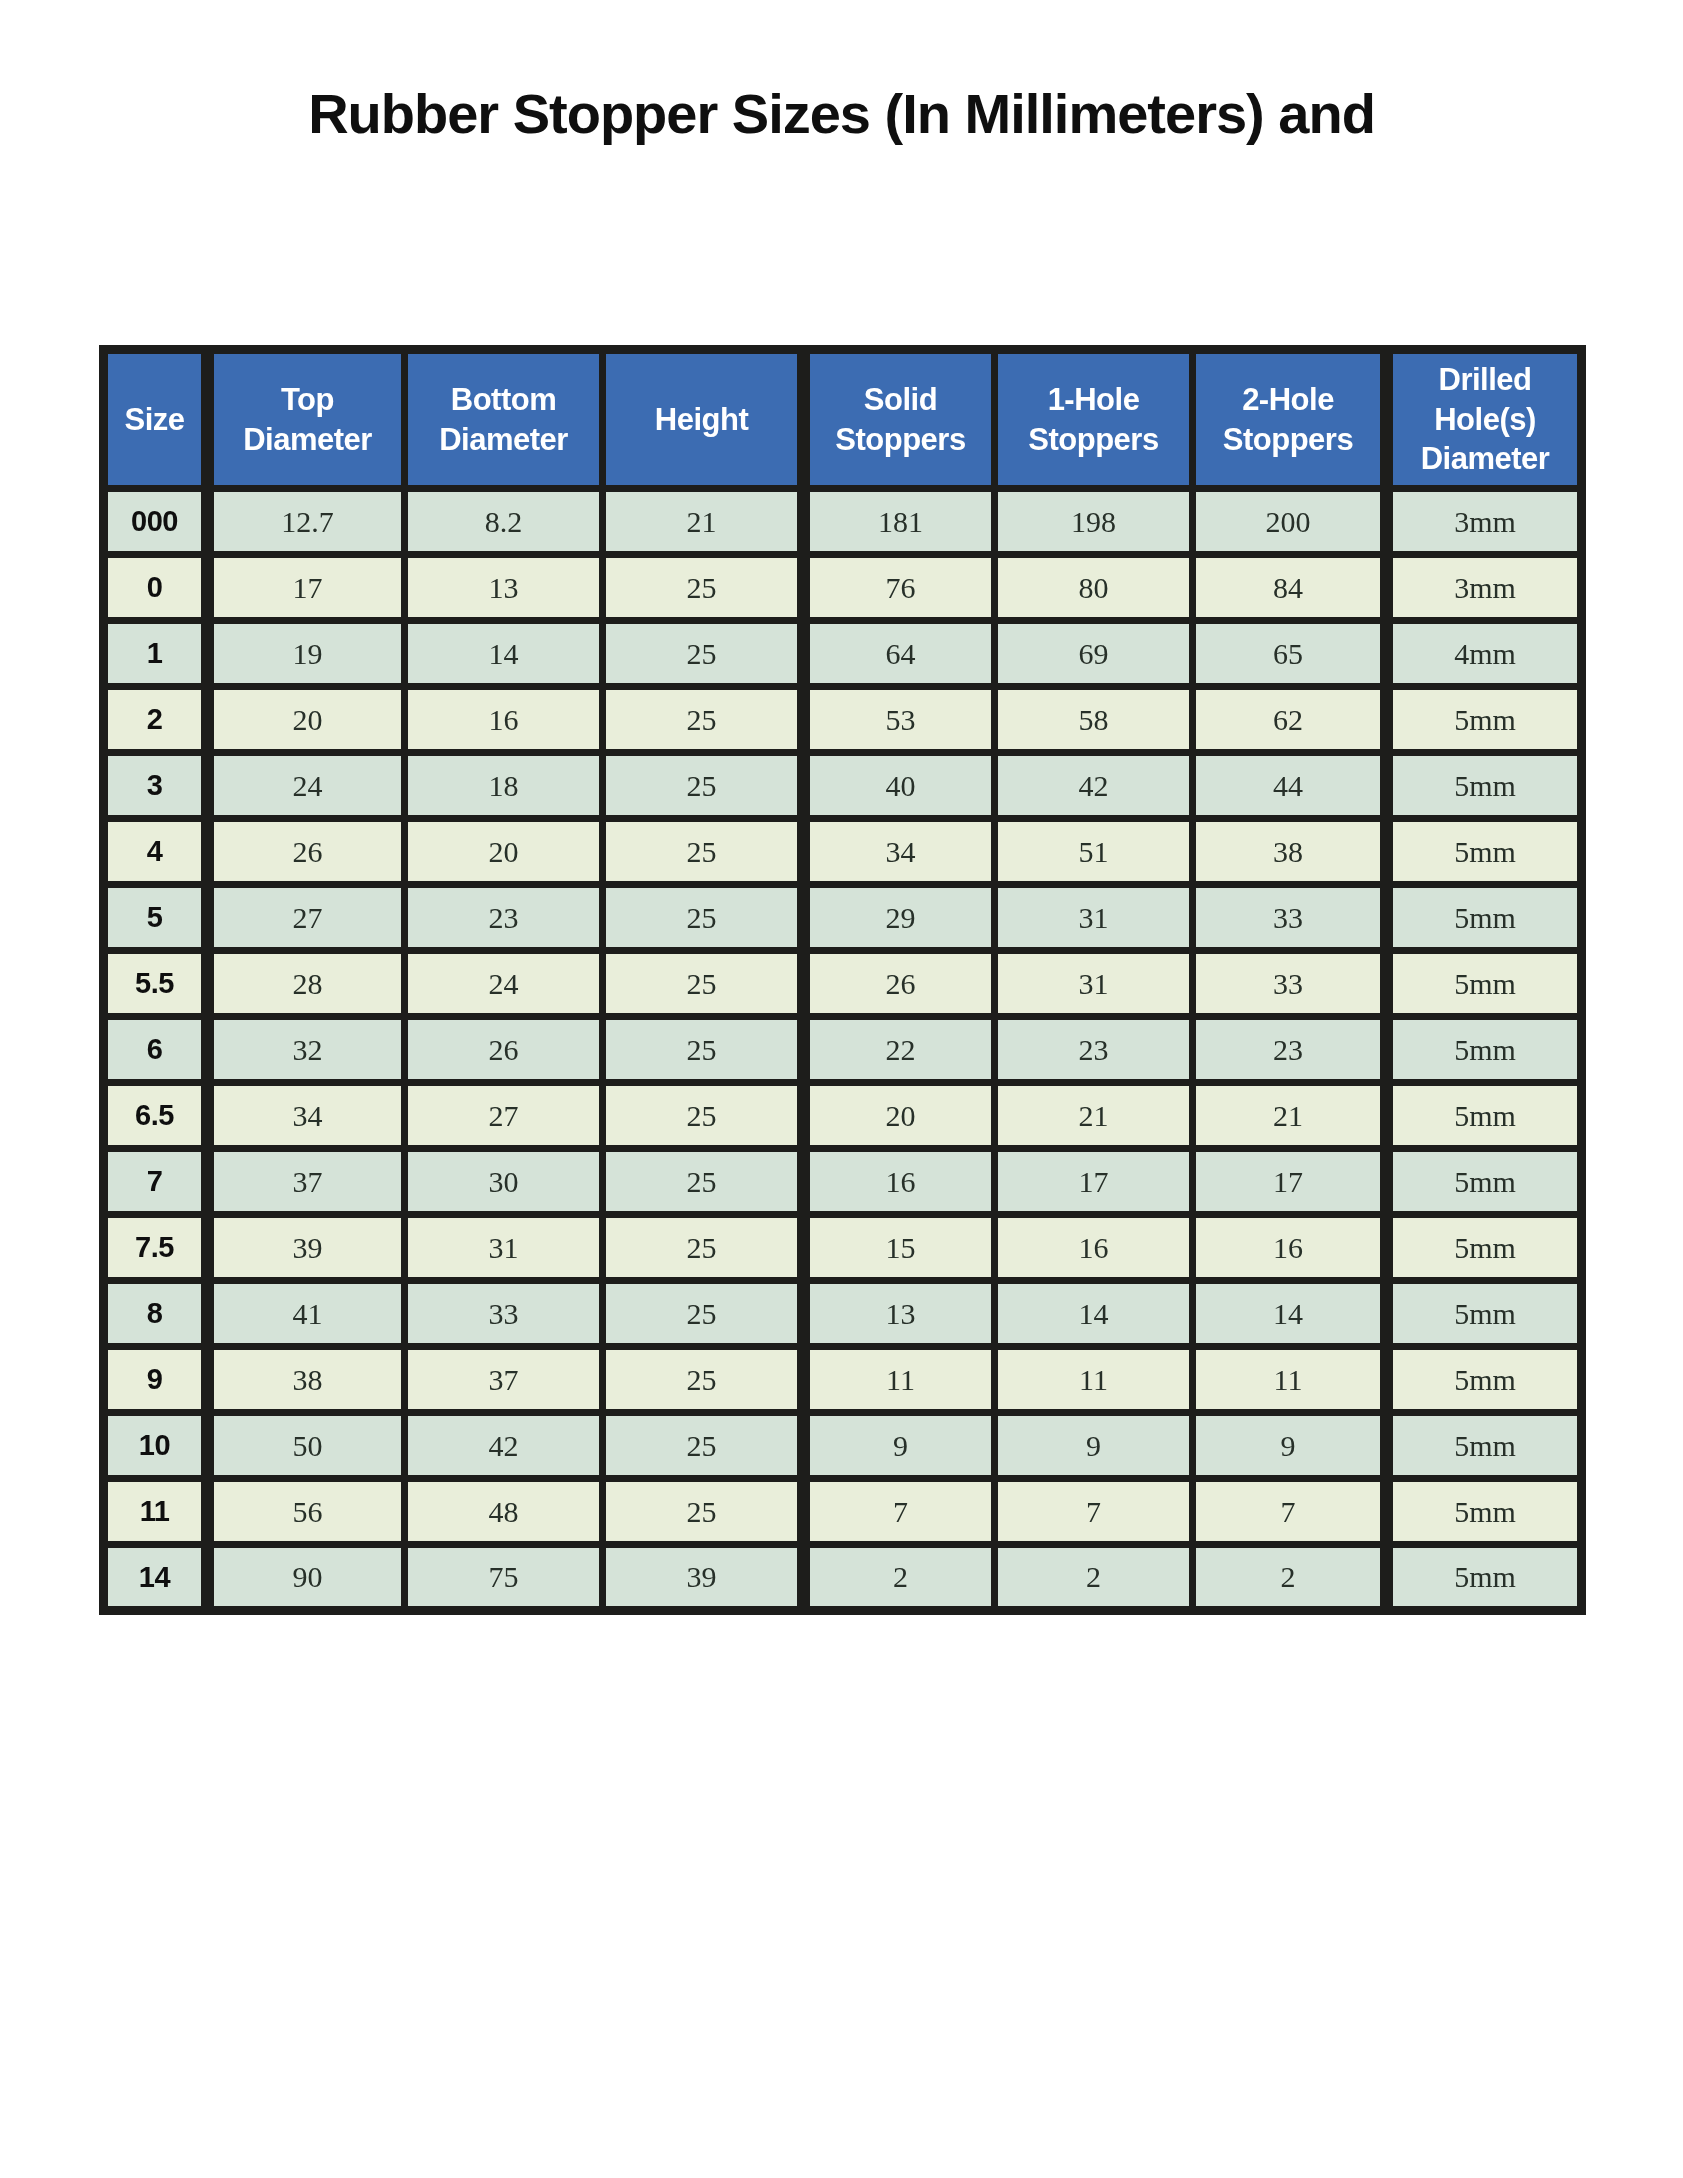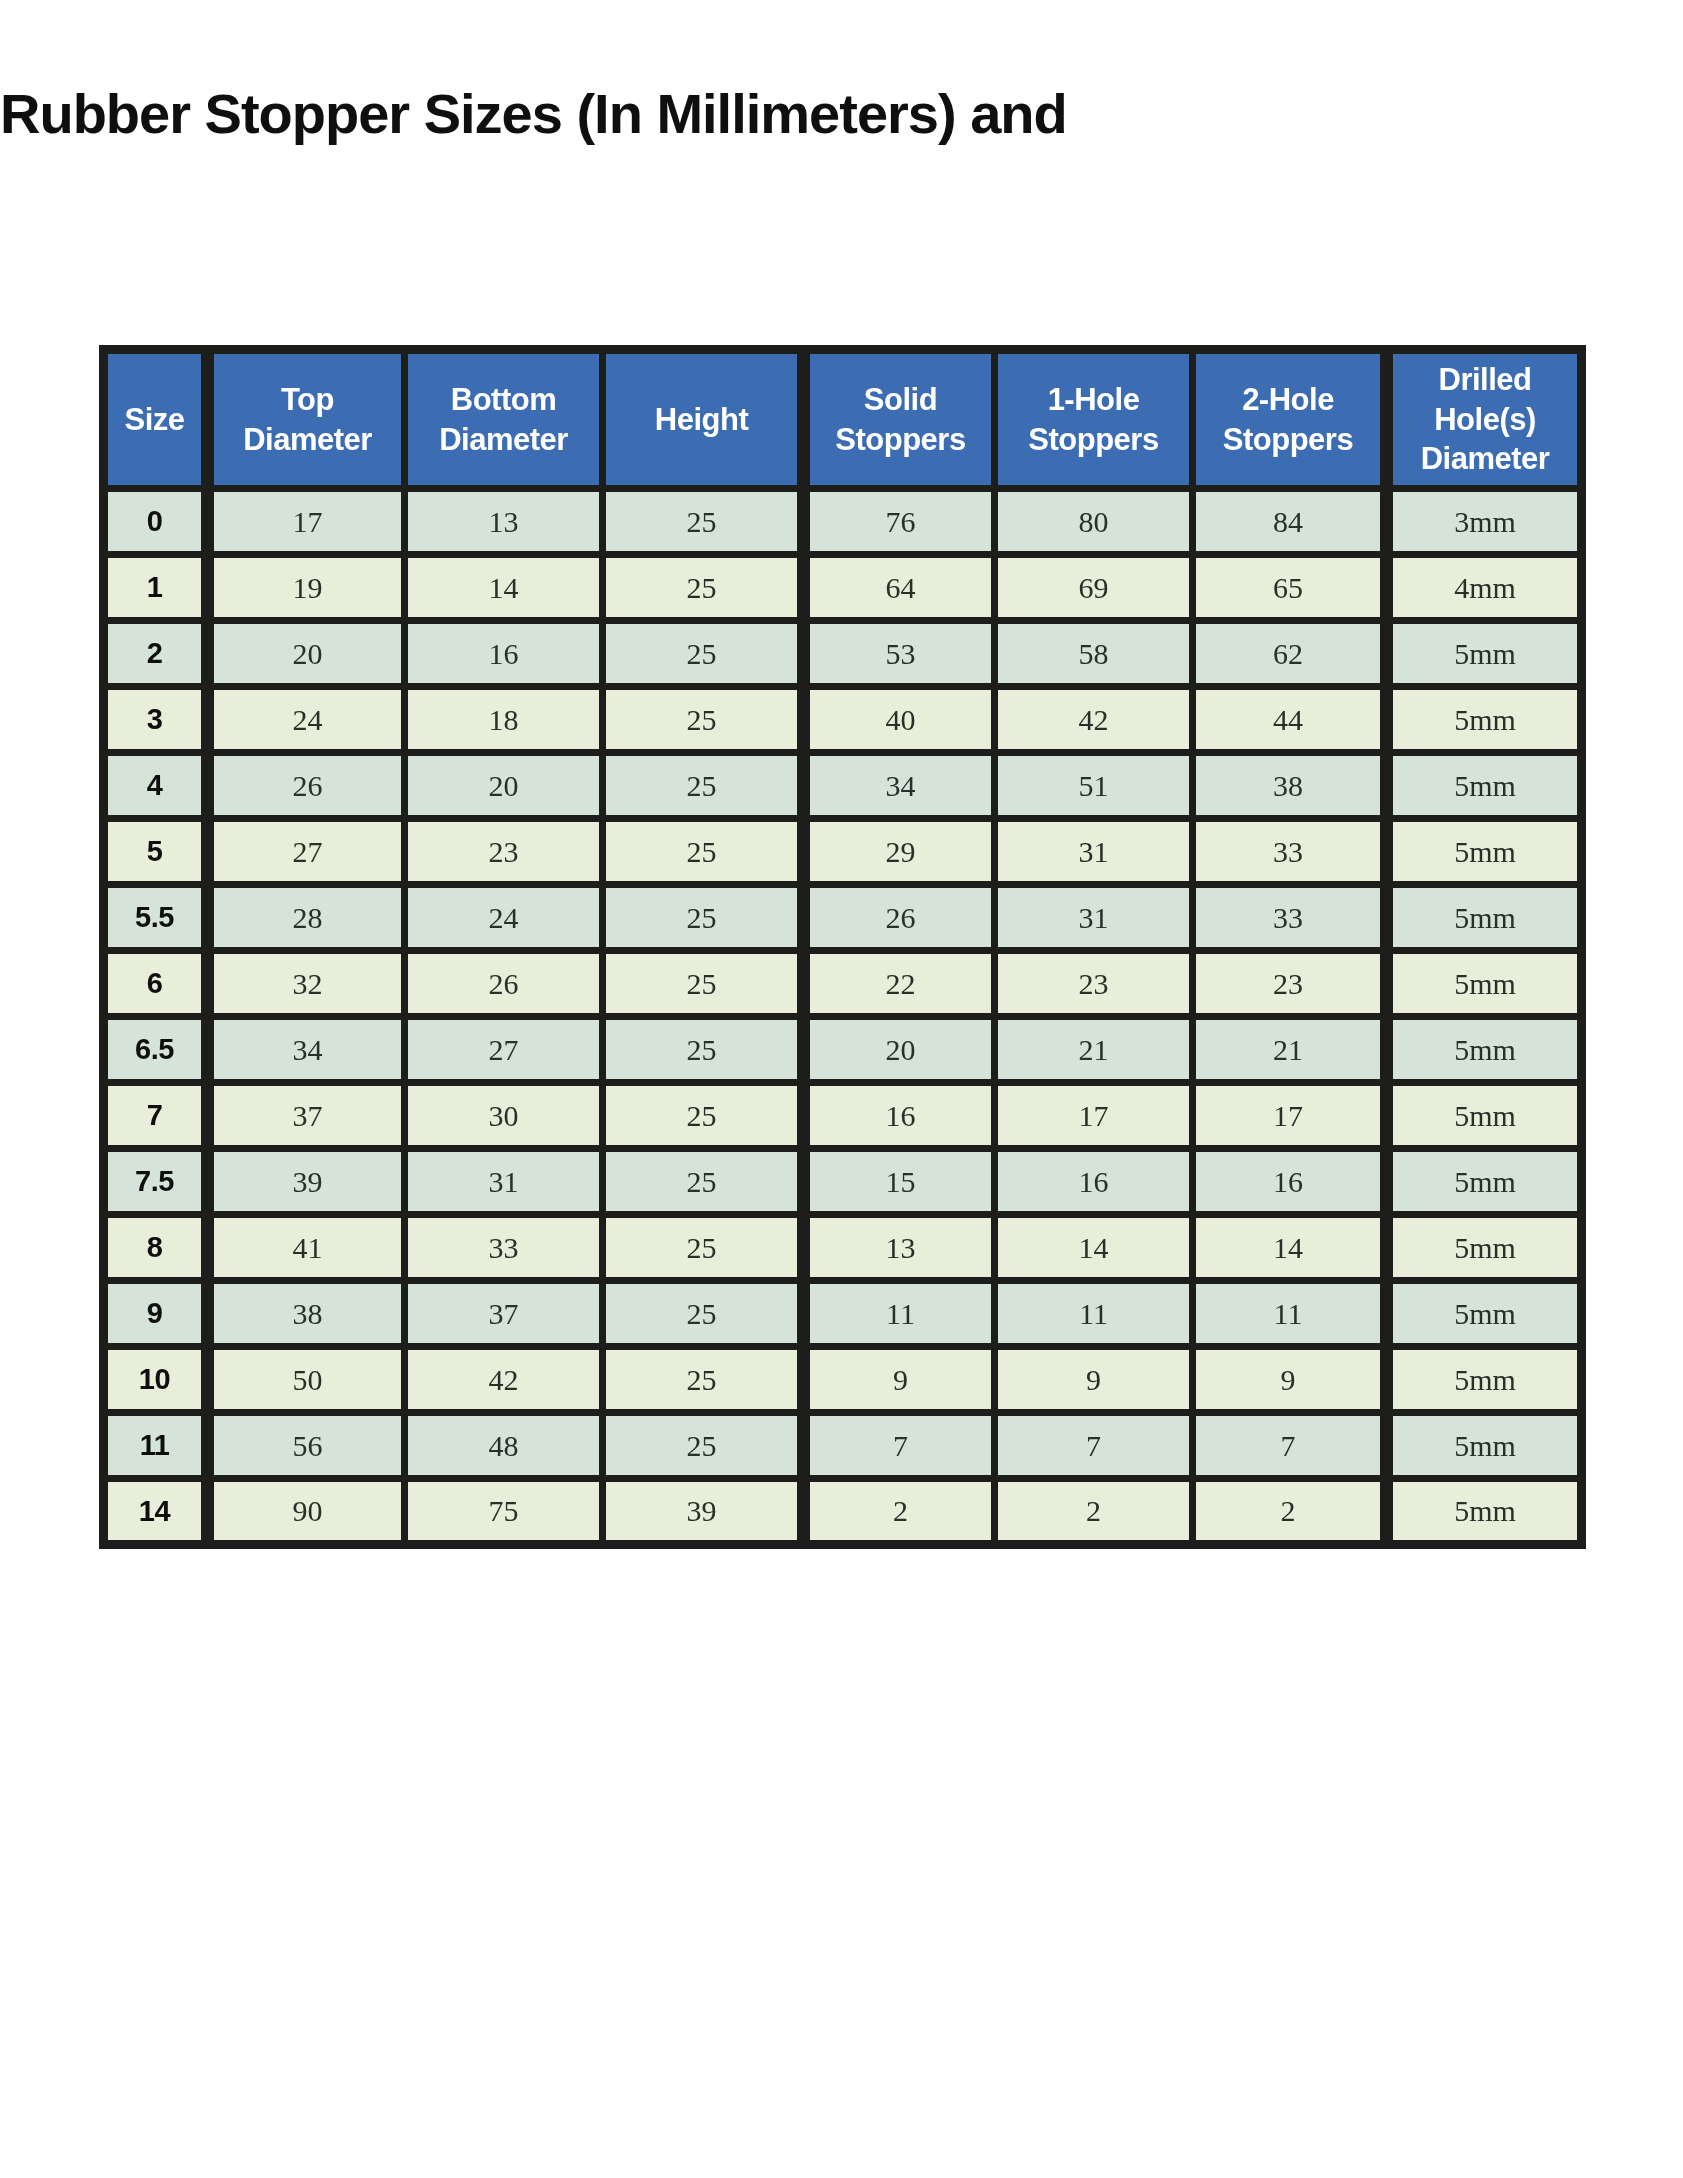--- a/index.html
+++ b/index.html
@@ -14,21 +14,21 @@
     width: 1683px; height: 2178px;
     background: #ffffff;
     font-family: "Liberation Sans", sans-serif;
   }
   .page { position: relative; width: 1683px; height: 2178px; }
 
   .title {
     position: absolute;
     top: 77px; left: 0;
     width: 1683px;
-    text-align: left;
+    text-align: center;
     font-size: 56px;
     font-weight: bold;
     letter-spacing: -1px;
     line-height: 1.32;
     color: #0f0f0f;
     margin: 0;
   }
 
   table.stopper-table {
     position: absolute;
@@ -103,20 +103,30 @@
         <th>Bottom Diameter</th>
         <th class="sep-r">Height</th>
         <th>Solid Stoppers</th>
         <th>1-Hole Stoppers</th>
         <th class="sep-r">2-Hole Stoppers</th>
         <th>Drilled Hole(s) Diameter</th>
       </tr>
     </thead>
     <tbody>
         <tr>
+    <td class="size-cell sep-r">000</td>
+    <td>12.7</td>
+    <td>8.2</td>
+    <td class="sep-r">21</td>
+    <td>181</td>
+    <td>198</td>
+    <td class="sep-r">200</td>
+    <td>3mm</td>
+  </tr>
+        <tr>
     <td class="size-cell sep-r">0</td>
     <td>17</td>
     <td>13</td>
     <td class="sep-r">25</td>
     <td>76</td>
     <td>80</td>
     <td class="sep-r">84</td>
     <td>3mm</td>
   </tr>
         <tr>

